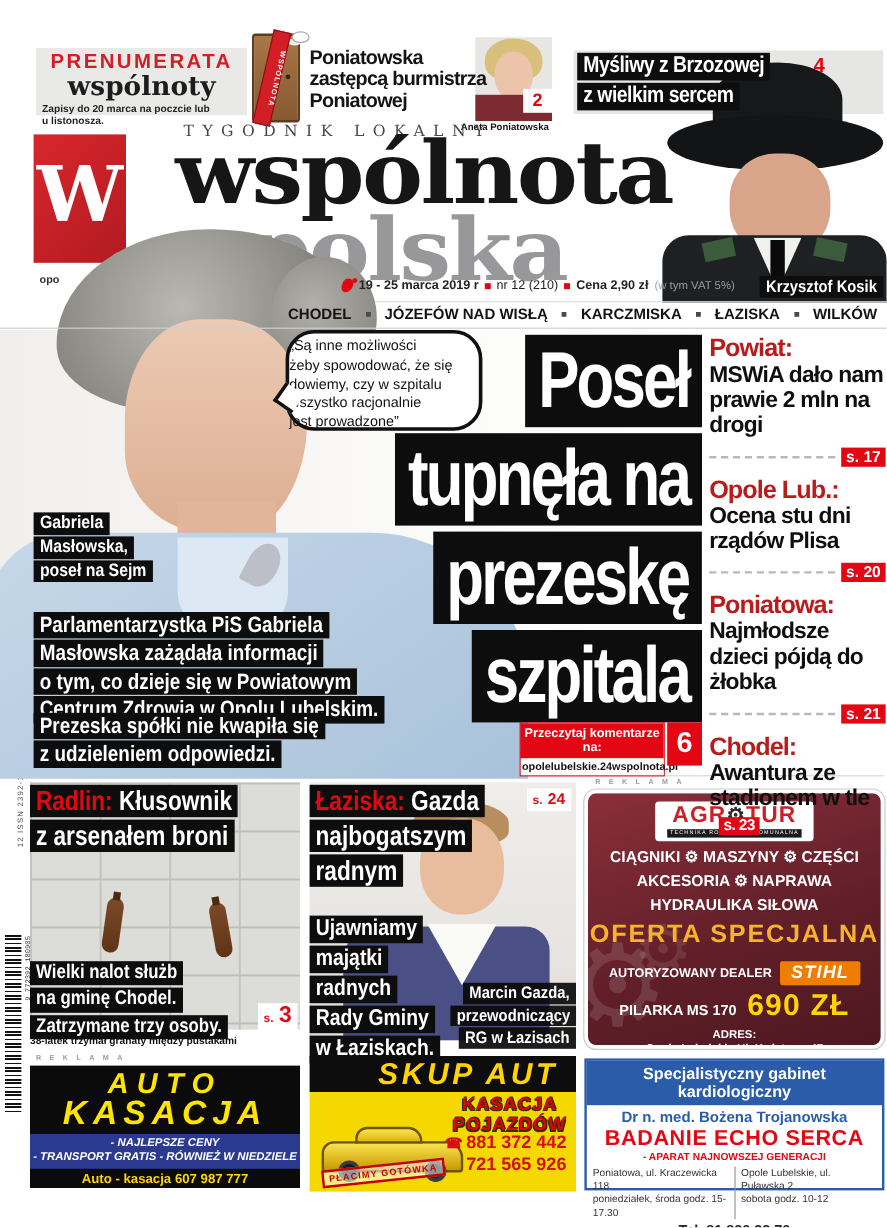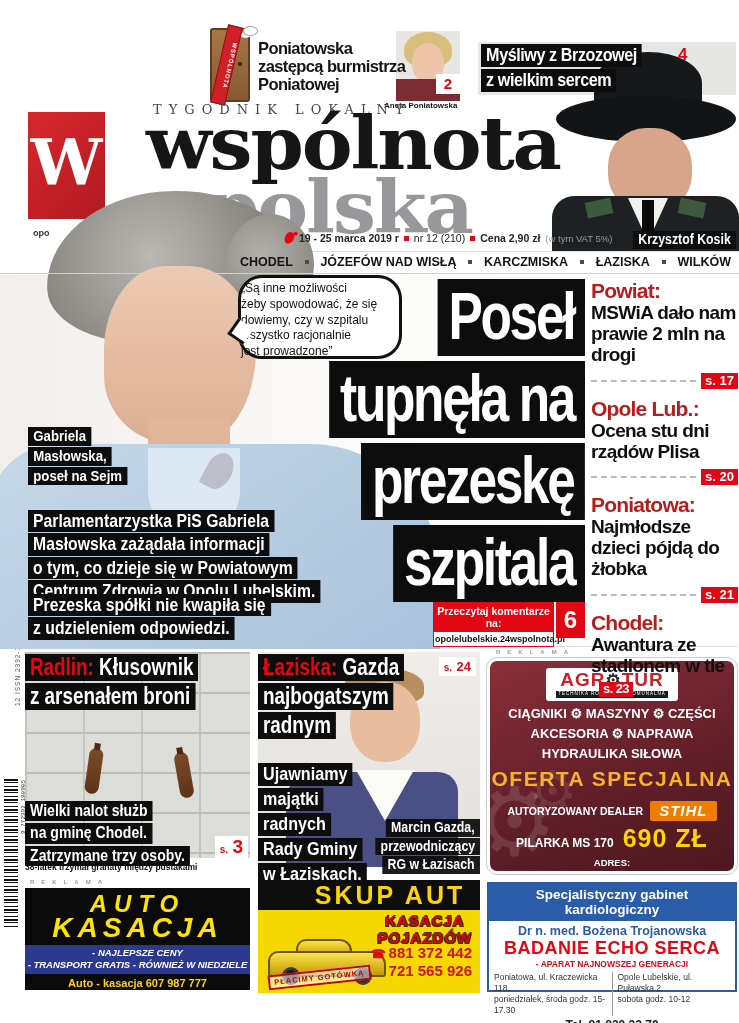--- a/index.html
+++ b/index.html
@@ -172,21 +172,21 @@
 
   .kasacja { position:absolute; left:25px; top:888px; width:225px; height:102px; background:#0b0b0b; z-index:2; text-align:center; overflow:hidden; }
   .ks-auto { color:#ffe400; font-style:italic; font-weight:bold; font-size:24px; letter-spacing:7px; margin-top:2px; }
   .ks-kasacja { color:#ffe400; font-style:italic; font-weight:bold; font-size:28px; letter-spacing:5px; margin-top:-6px; }
   .ks-bar { background:#2b3a8f; margin-top:1px; padding:2px 0 3px; }
   .ks-bar div { color:#fff; font-style:italic; font-weight:bold; font-size:9.5px; line-height:1.25; }
   .ks-phones div { color:#ffd400; font-weight:bold; font-size:11px; line-height:1.4; }
   .ks-phones { margin-top:2px; }
 
   .skup { position:absolute; left:258px; top:880px; width:222px; height:113px; z-index:2; }
-  .sk-top { height:30px; background:#0d0d0d; color:#ffd400; font-weight:bold; font-size:25px; letter-spacing:3px; text-align:center; line-height:30px;padding-left:42px; }
+  .sk-top { height:30px; background:#0d0d0d; color:#ffd400; font-style:italic; font-weight:bold; font-size:25px; letter-spacing:3px; text-align:center; line-height:30px;padding-left:42px; }
   .sk-body { position:relative; height:83px; background:#f5d800; overflow:hidden; }
   .sk-car-body { position:absolute; left:10px; bottom:16px; width:118px; height:26px; background:linear-gradient(#f9e34e,#c79a00); border:2px solid #6b5500; border-radius:10px 14px 3px 3px; }
   .sk-car-cab { position:absolute; left:38px; bottom:38px; width:56px; height:16px; background:linear-gradient(#f9e34e,#d8ae00); border:2px solid #6b5500; border-radius:10px 12px 0 0; }
   .sk-wheel1,.sk-wheel2 { position:absolute; bottom:8px; width:18px; height:18px; background:#1a1a1a; border-radius:50%; border:3px solid #3c3c3c; }
   .sk-wheel1 { left:24px; } .sk-wheel2 { left:96px; }
   .sk-kas { position:absolute; right:8px; top:3px; text-align:center; color:#e3000f; font-weight:bold; font-size:15px; line-height:1.1; text-shadow:1px 1px 0 #3a2f00, -1px 1px 0 #3a2f00, 1px -1px 0 #3a2f00; letter-spacing:1px; }
   .sk-phones { position:absolute; right:8px; bottom:12px; text-align:right; color:#d50f12; font-weight:bold; font-size:15px; line-height:1.25; }
   .sk-phone-ico { display:inline-block; color:#d50f12; font-size:12px; margin-right:3px; }
   .sk-stamp { position:absolute; left:10px; bottom:8px; border:2px solid #c40000; color:#c40000; font-size:7.5px; font-weight:bold; letter-spacing:1px; padding:1px 4px; transform:rotate(-6deg); background:rgba(255,255,255,.55); }
 
@@ -202,20 +202,28 @@
 </style>
 </head>
 <body>
 
 <div id="page">
 
   <div class="v-issn">12   ISSN 2392-1808</div>
   <div class="barcode"></div>
   <div class="v-digits">9 772392 180905</div>
 
+  <div class="sub-box">
+    <div class="sub-title">PRENUMERATA</div>
+    <div class="sub-brand">wspólnoty</div>
+    <div class="sub-note">
+      <span>Zapisy do 20 marca na poczcie lub</span><br>
+      <span>u listonosza.</span>
+    </div>
+  </div>
 
   <div class="door">
     <div class="door-panel"></div>
     <div class="door-knob"></div>
     <div class="door-puff"></div>
     <div class="door-ribbon">WSPÓLNOTA</div>
   </div>
 
   <div class="teaser1">
     <div>Poniatowska</div>

